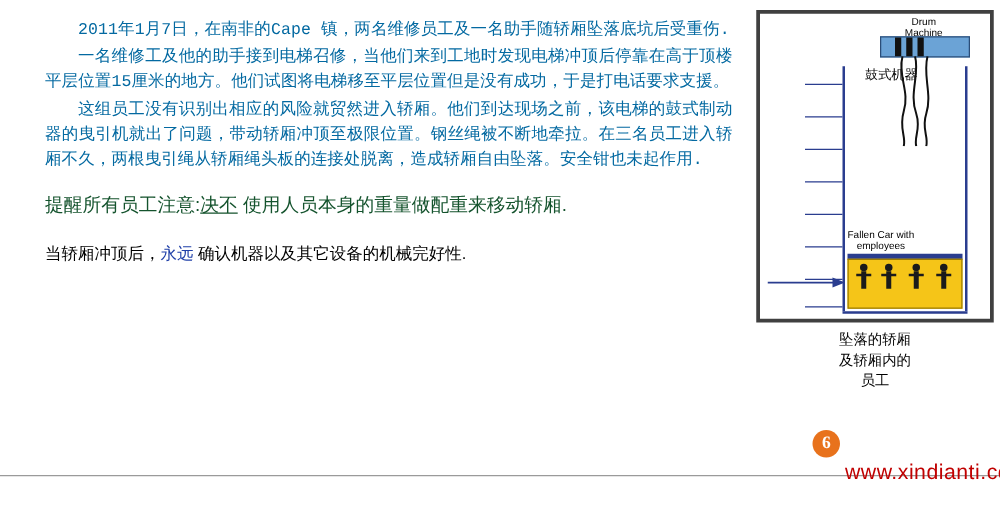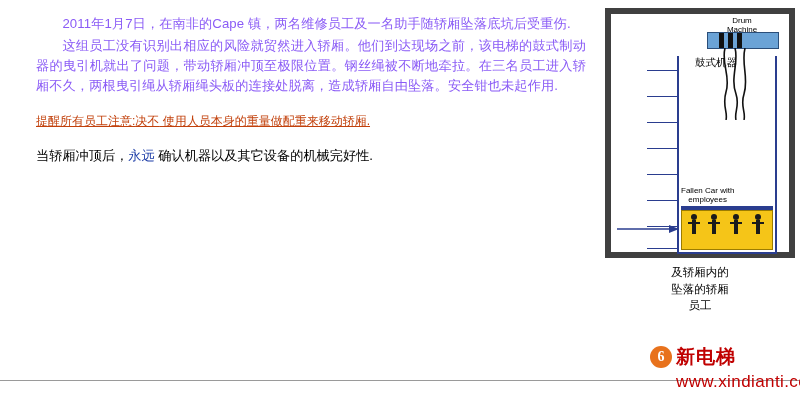--- a/index.html
+++ b/index.html
@@ -24,34 +24,34 @@
     left: 0;
     top: 0;
     width: 600px;
     height: 404px;
     padding: 14px 14px 0 36px;
     box-sizing: border-box;
   }
   .para {
     font-size: 13.2px;
     line-height: 1.52;
-    color: #8b5cf6;
+    color: #0369a1;
     text-align: justify;
     margin: 0 0 2px 0;
     letter-spacing: 0.1px;
+    font-family: Liberation Mono, monospace;
   }
   .para.indent {
     text-indent: 2em;
   }
   .warning {
-    font-size: 12px;
+    font-size: 15px;
     line-height: 1.52;
-    color: #c2410c;
+    color: #14532d;
     margin: 16px 0 0 0;
-    text-decoration: underline;
   }
   .warning .u {
     text-decoration: underline;
   }
   .note {
     font-size: 13.2px;
     line-height: 1.52;
     color: #000000;
     margin: 16px 0 0 0;
   }
@@ -64,21 +64,21 @@
     left: 602px;
     top: 8px;
     width: 196px;
     text-align: center;
   }
   .diagram {
     position: relative;
     width: 190px;
     height: 250px;
     margin: 0 auto;
-    border: 6px solid #404040;
+    border: 3px solid #404040;
     background: #ffffff;
     box-sizing: border-box;
   }
   .d-label {
     position: absolute;
     font-size: 8px;
     color: #000;
     font-family: "Liberation Sans", sans-serif;
     white-space: nowrap;
   }
@@ -276,20 +276,21 @@
     padding-left: 26px;
   }
 </style>
 </head>
 <body>
 
 <div class="page">
 
   <div class="text-col">
     <p class="para indent">2011年1月7日，在南非的Cape 镇，两名维修员工及一名助手随轿厢坠落底坑后受重伤.</p>
+    <p class="para indent">一名维修工及他的助手接到电梯召修，当他们来到工地时发现电梯冲顶后停靠在高于顶楼平层位置15厘米的地方。他们试图将电梯移至平层位置但是没有成功，于是打电话要求支援。</p>
     <p class="para indent">这组员工没有识别出相应的风险就贸然进入轿厢。他们到达现场之前，该电梯的鼓式制动器的曳引机就出了问题，带动轿厢冲顶至极限位置。钢丝绳被不断地牵拉。在三名员工进入轿厢不久，两根曳引绳从轿厢绳头板的连接处脱离，造成轿厢自由坠落。安全钳也未起作用.</p>
 
     <p class="warning">
       <span>提醒所有员工注意:</span><span class="u">决不</span><span> 使用人员本身的重量做配重来移动轿厢.</span>
     </p>
 
     <p class="note">
       <span>当轿厢冲顶后，</span><span class="blue-u">永远</span><span> 确认机器以及其它设备的机械完好性.</span>
     </p>
 
@@ -367,29 +368,28 @@
 
       <div class="arrow-wrap">
         <svg width="62" height="14" viewBox="0 0 62 14">
           <line x1="0" y1="7" x2="54" y2="7" stroke="#2a3d8f" stroke-width="1.4"></line>
           <polygon points="62,7 52,3 52,11" fill="#2a3d8f"></polygon>
         </svg>
       </div>
     </div>
 
     <div class="fig-caption">
+      <div>坠落的轿厢</div>
       <div>及轿厢内的</div>
-      <div>坠落的轿厢</div>
       <div>员工</div>
     </div>
   </div>
 
   <div class="footer-rule"></div>
 
   <div class="brand">
     <div class="brand-row">
       <div class="brand-mark">6</div>
-      <div class="brand-name">新电梯</div>
     </div>
     <div class="brand-url">www.xindianti.com</div>
   </div>
 
 </div>
 
 </body></html>

